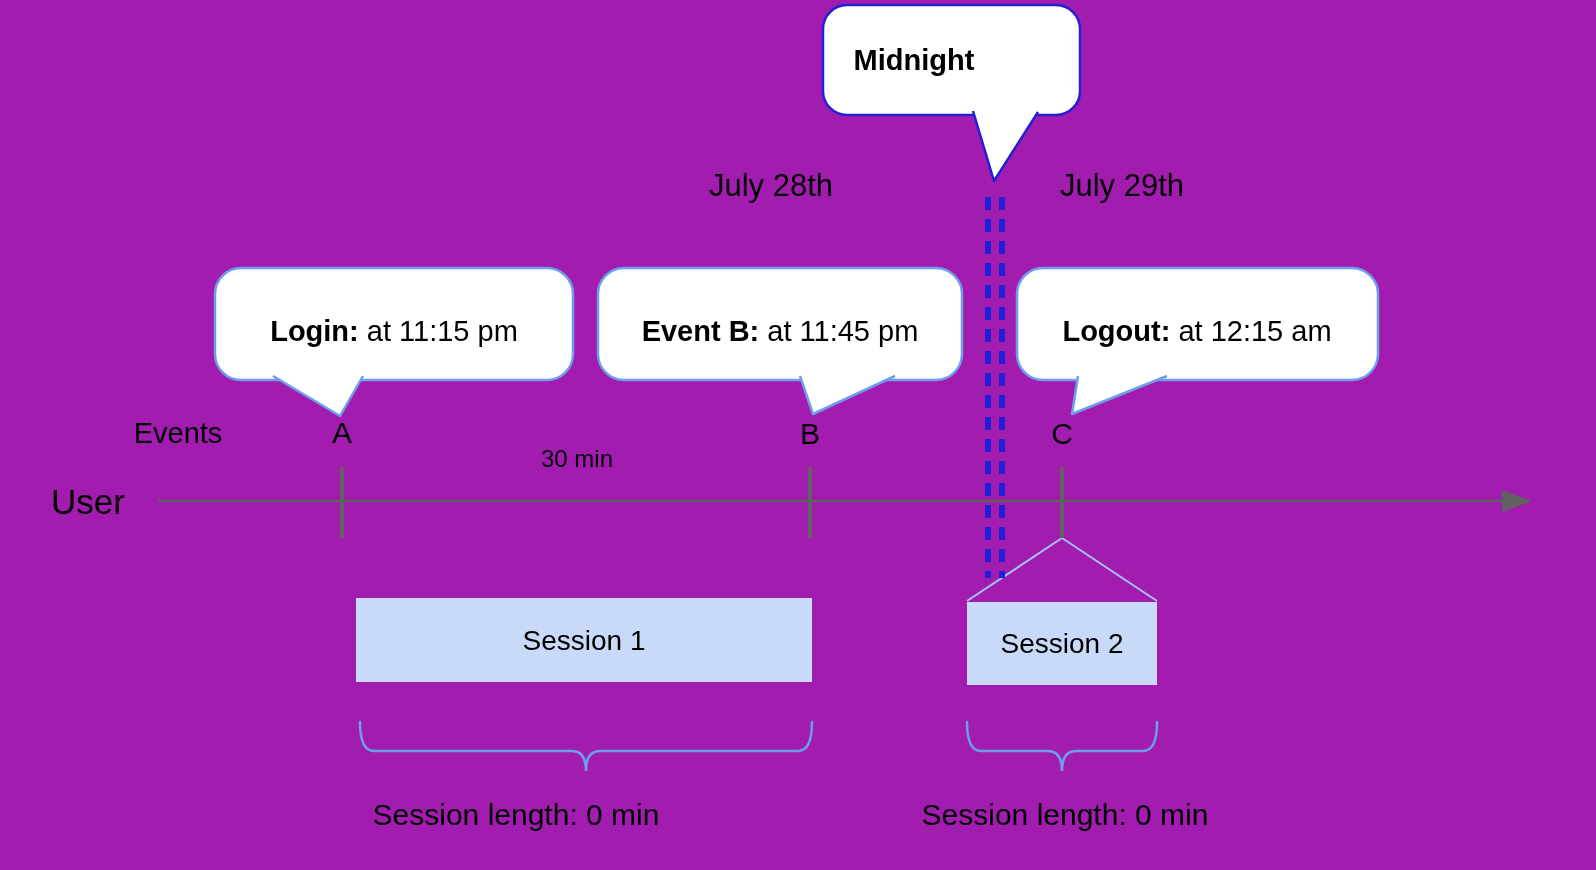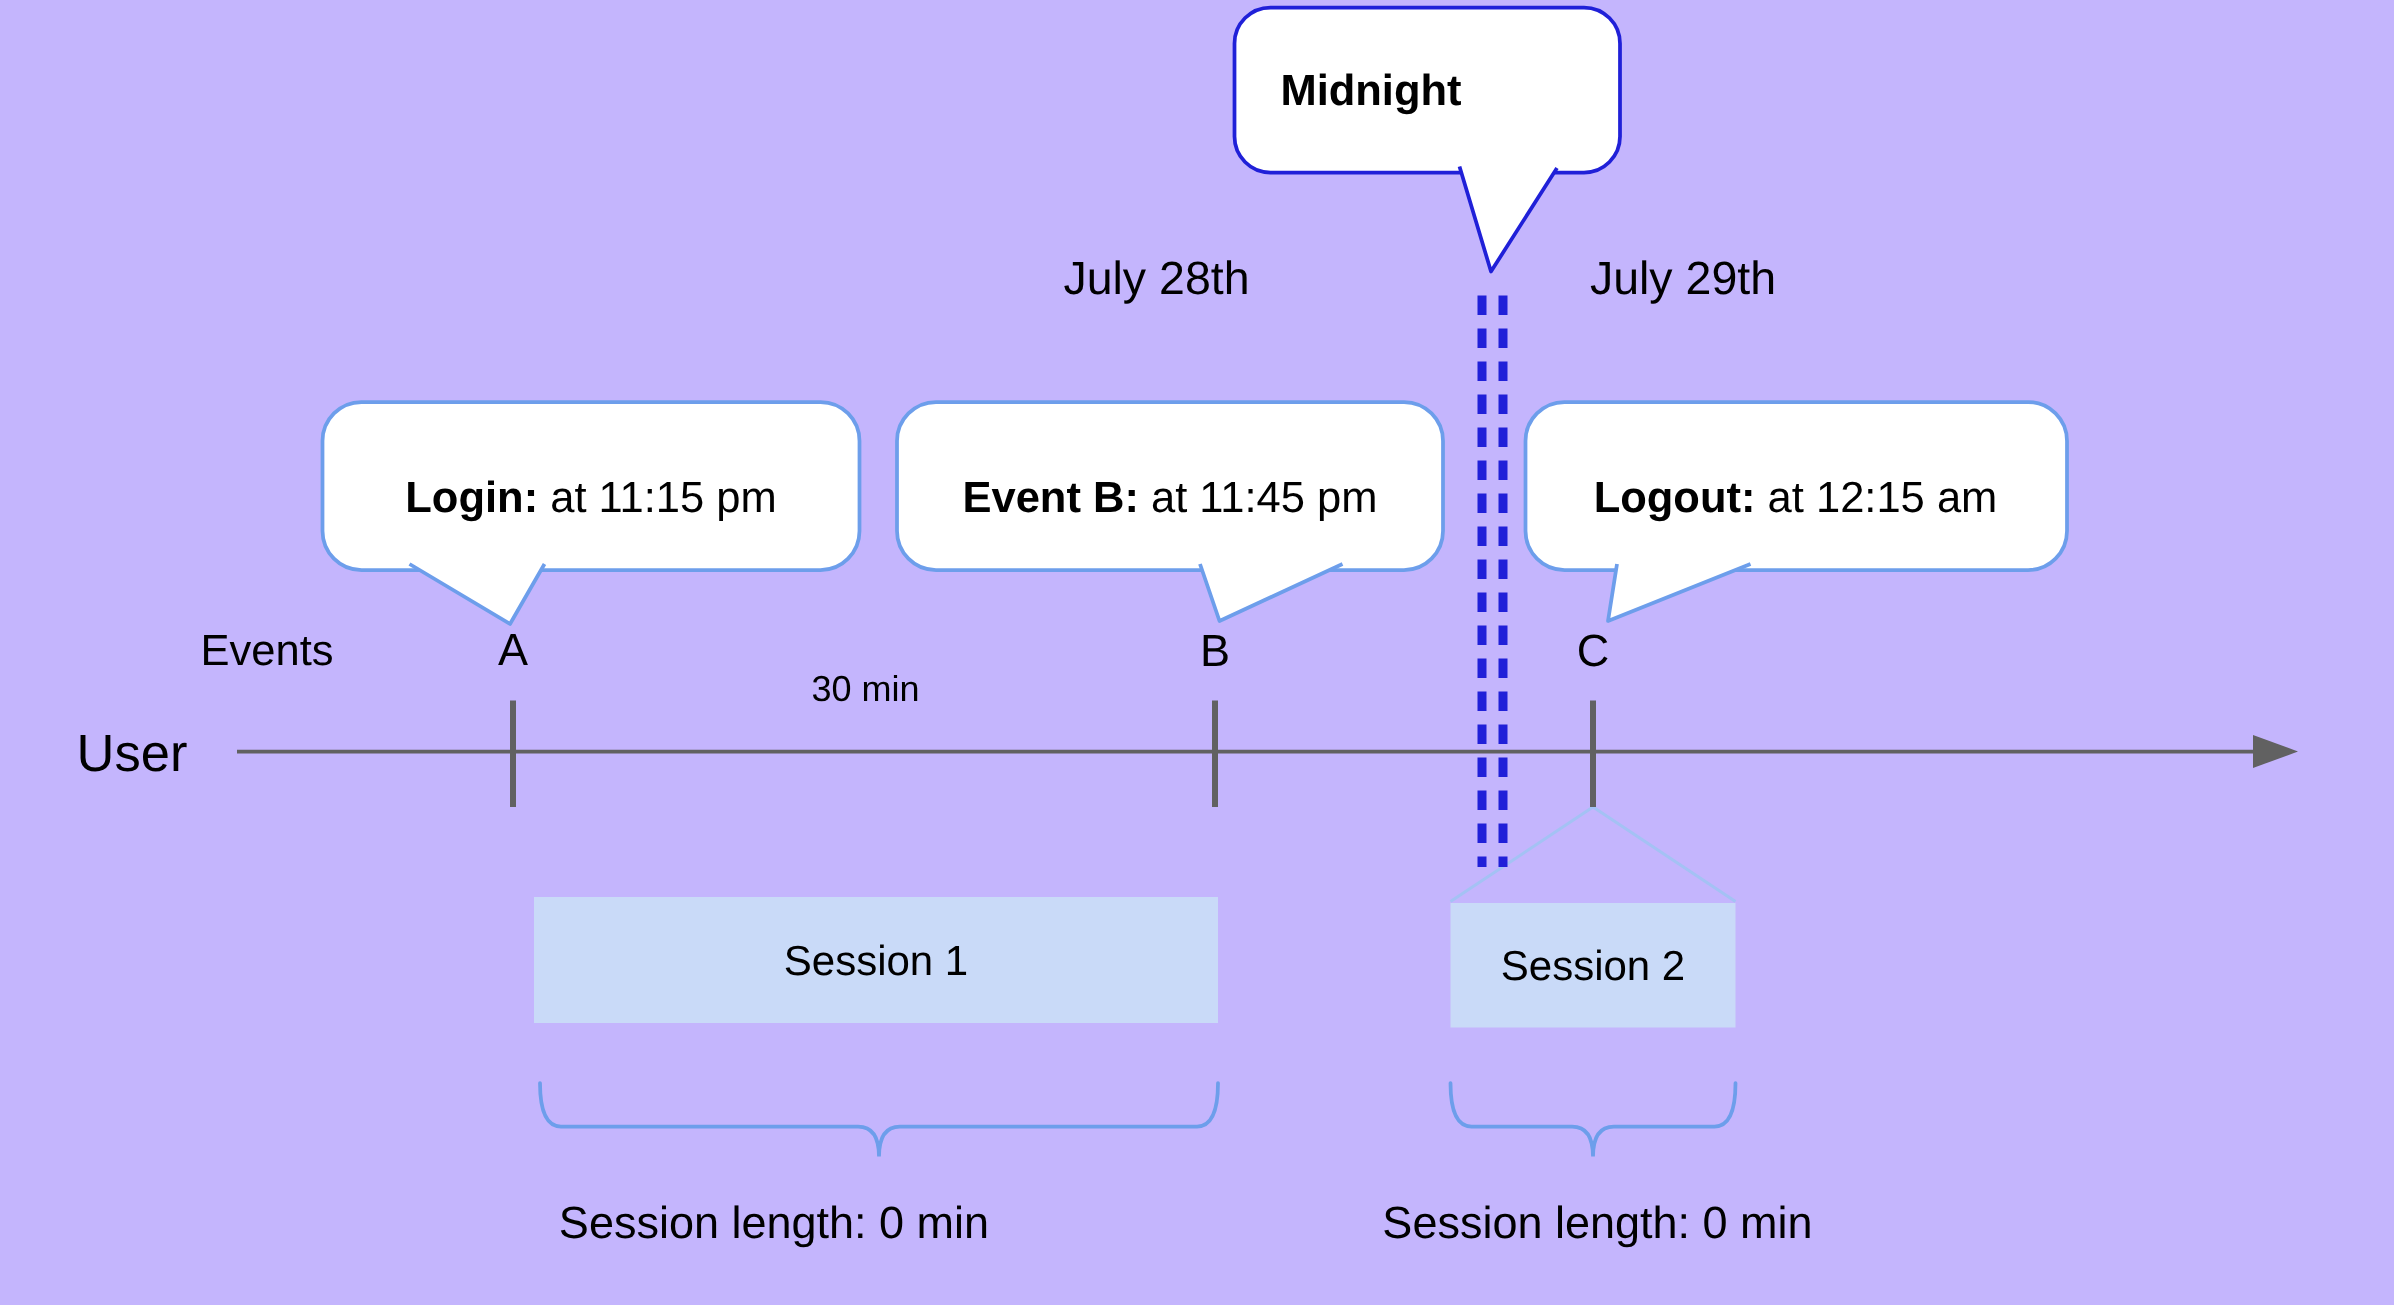--- a/index.html
+++ b/index.html
@@ -5,21 +5,21 @@
   html, body {
     margin: 0;
     padding: 0;
     background: #ffffff;
     font-family: "Liberation Sans", sans-serif;
   }
   .stage {
     position: relative;
     width: 1596px;
     height: 870px;
-    background: #c4b5fd;
+    background: #a21caf;
     overflow: hidden;
   }
   svg text {
     font-family: "Liberation Sans", sans-serif;
     fill: #000000;
     white-space: pre;
   }
   .t-callout { font-size: 29px; }
   .t-date    { font-size: 31px; }
   .t-axis    { font-size: 29px; }

